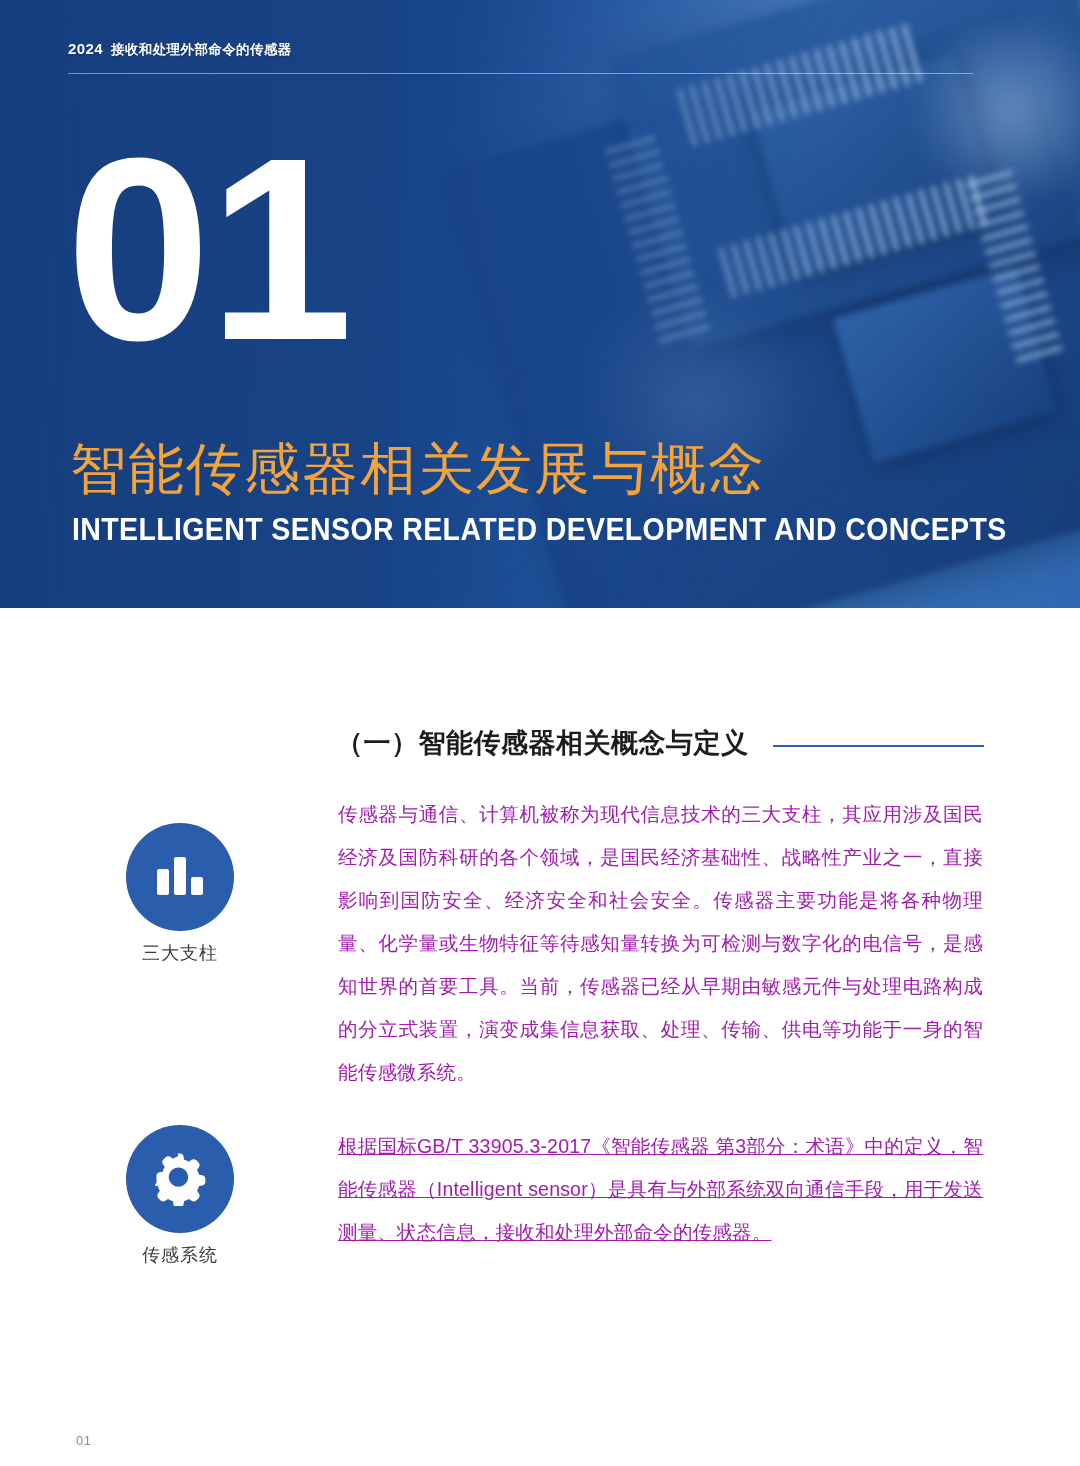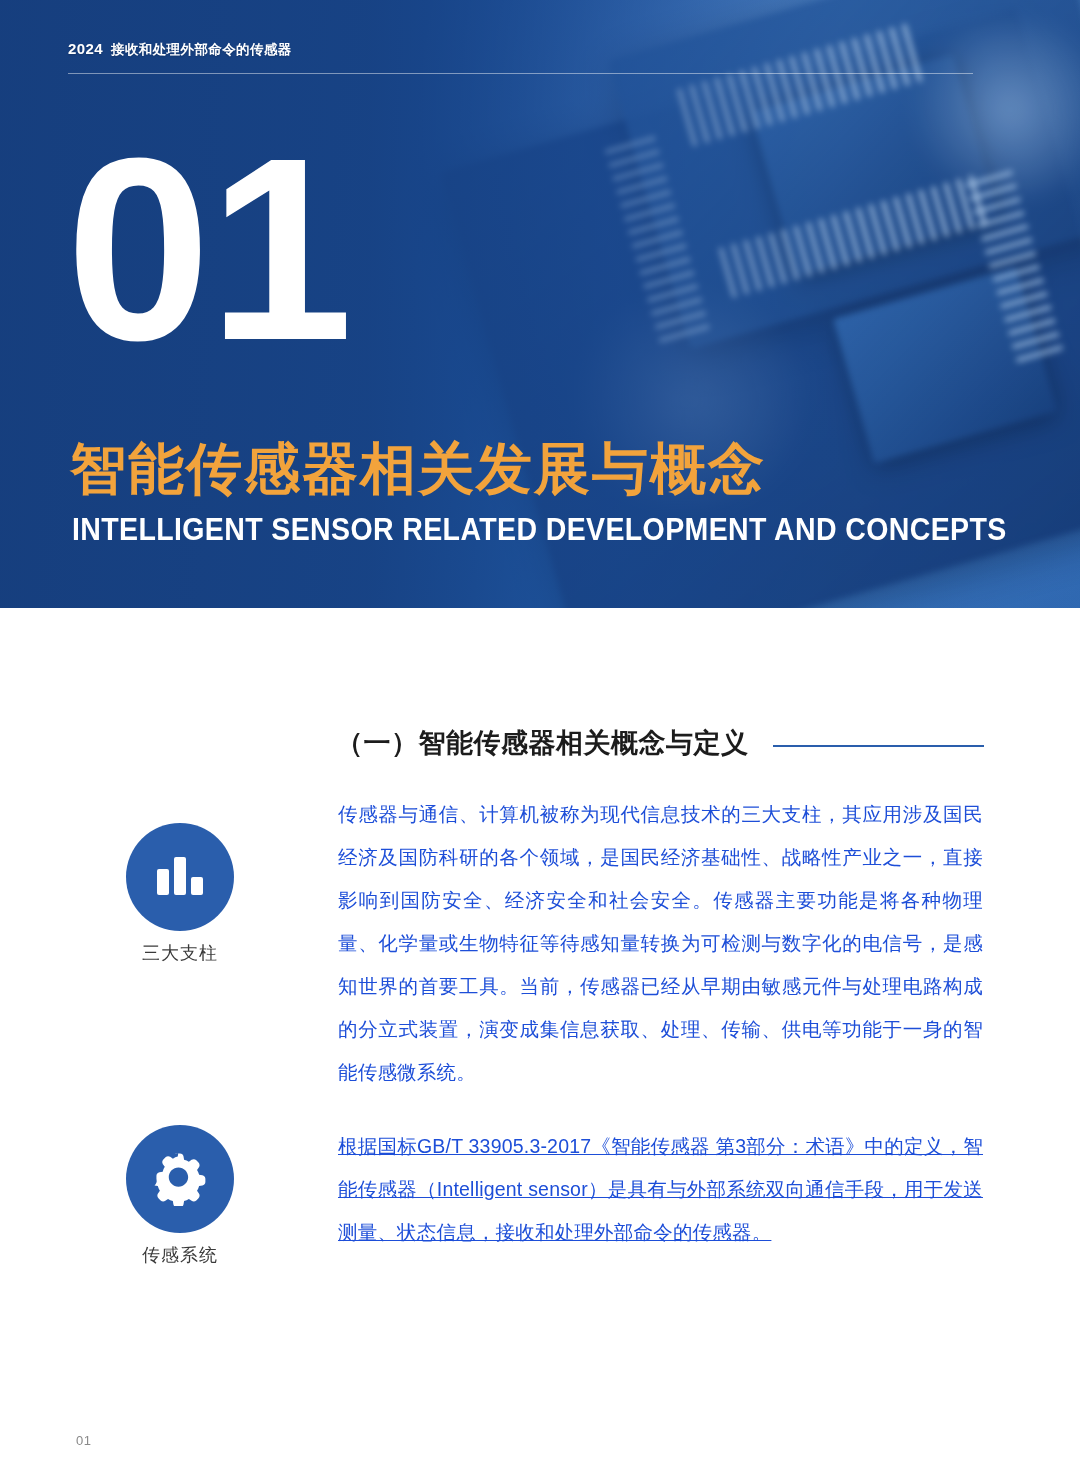--- a/index.html
+++ b/index.html
@@ -129,21 +129,21 @@
     color: #ffffff;
     letter-spacing: -2px;
     font-family: "Liberation Sans", sans-serif;
   }
 
   .hero-title-cn {
     position: absolute;
     left: 70px;
     top: 432px;
     font-size: 56px;
-    font-weight: bold;
+    font-weight: normal;
     color: #f2a33c;
     letter-spacing: 2px;
     white-space: nowrap;
     font-family: "Liberation Sans", sans-serif;
   }
   .hero-title-en {
     position: absolute;
     left: 72px;
     top: 512px;
     font-size: 31px;
@@ -188,21 +188,21 @@
     background: #2a5eac;
     margin-top: 6px;
   }
 
   .para {
     position: absolute;
     left: 338px;
     width: 645px;
     font-size: 19.5px;
     line-height: 43px;
-    color: #1d4ed8;
+    color: #a21caf;
     text-align: justify;
     letter-spacing: 0.2px;
   }
   .para.p1 { top: 160px; }
   .para.p2 { top: 492px; text-decoration: underline; }
 
   
   .icon-block {
     position: absolute;
     width: 180px;

